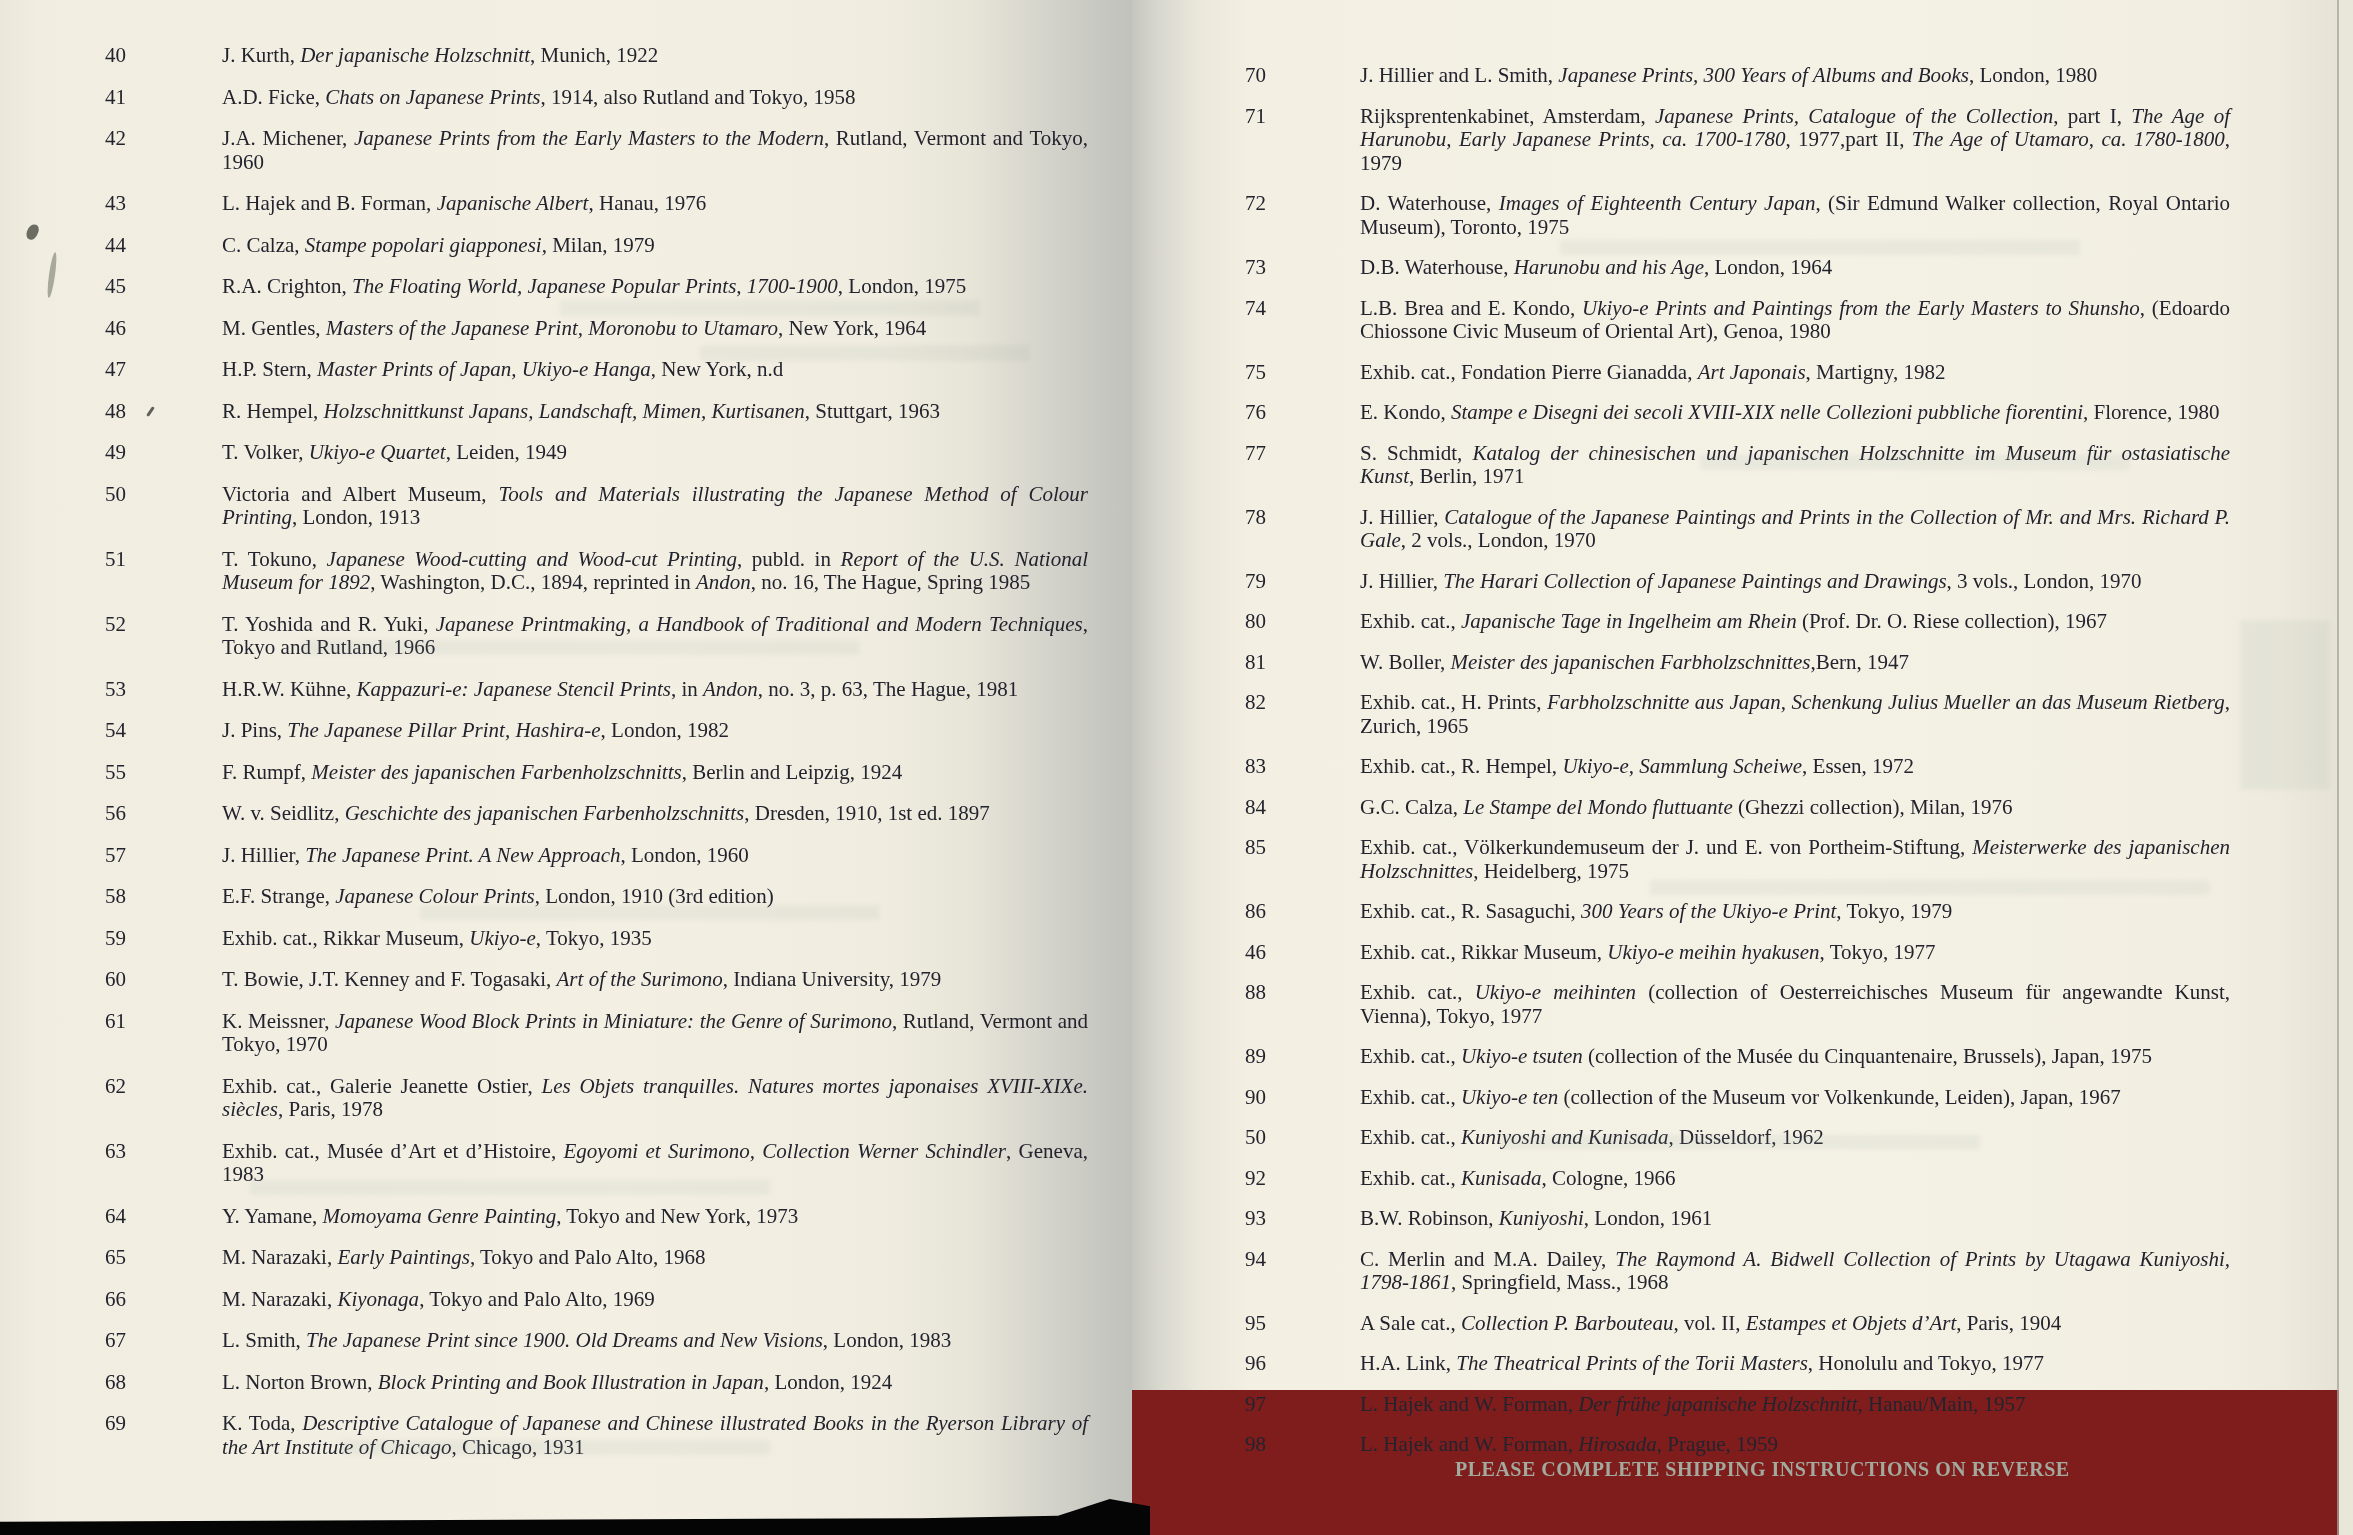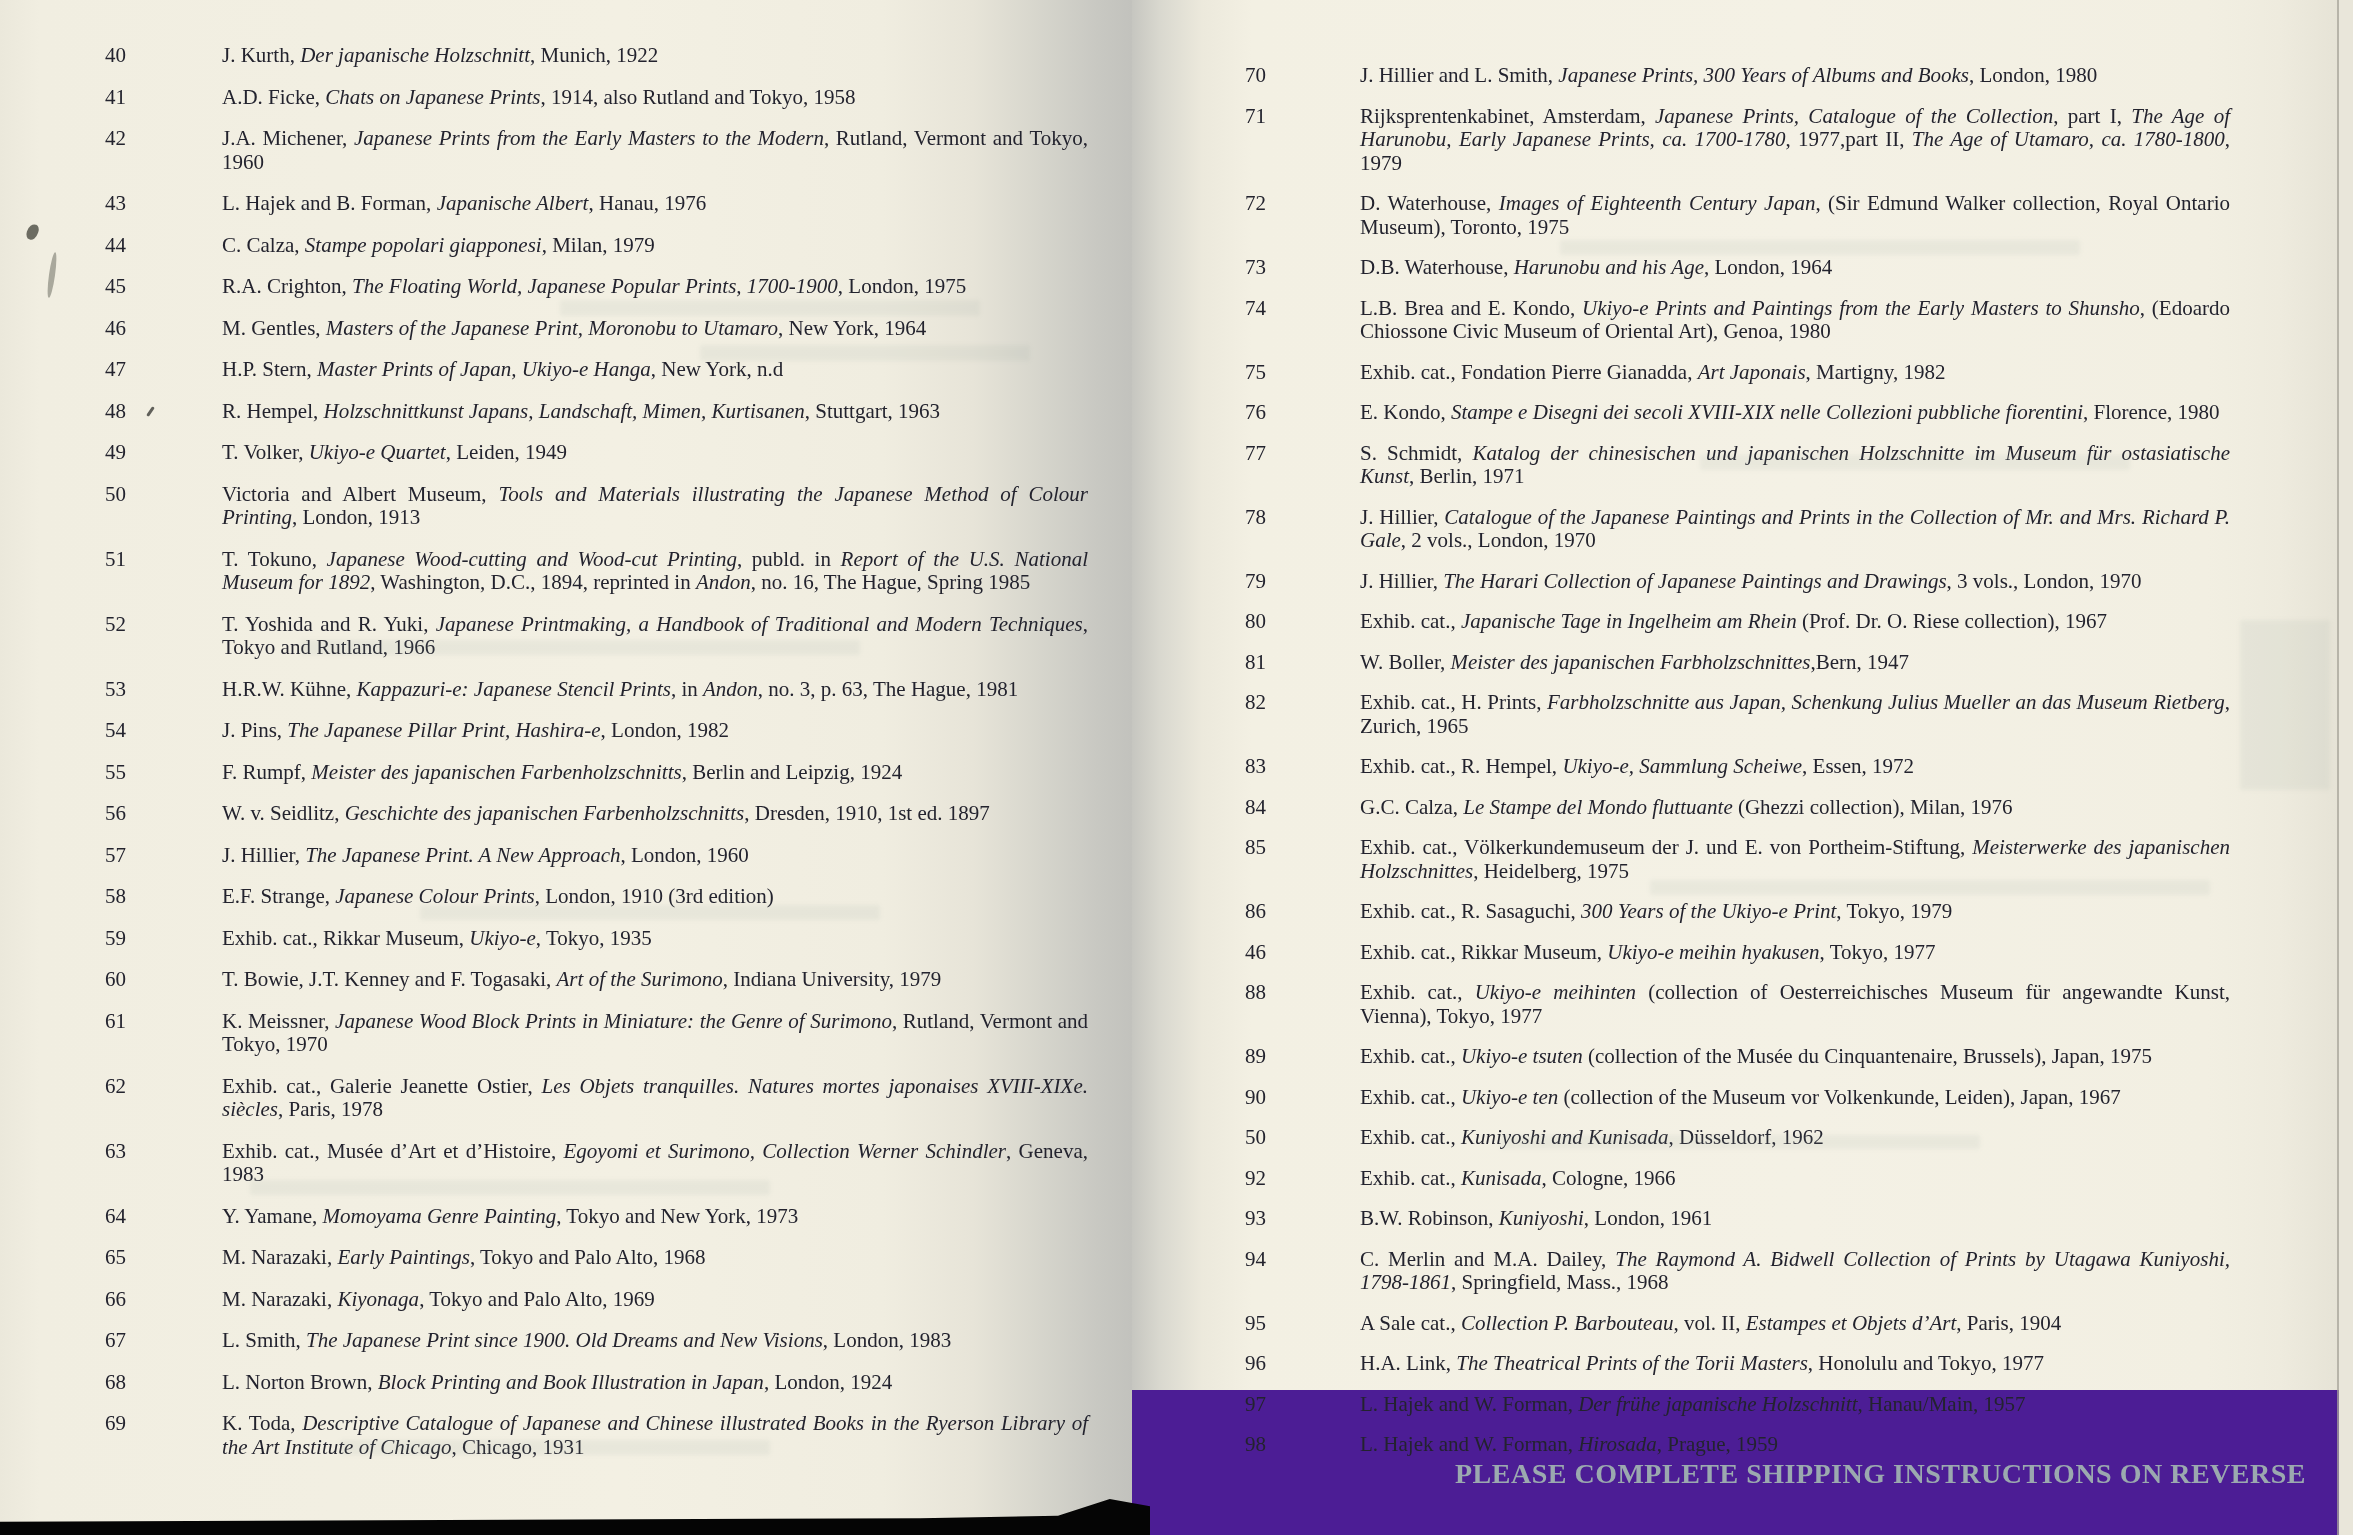--- a/index.html
+++ b/index.html
@@ -1,21 +1,21 @@
 <!DOCTYPE html>
 <html><head>
 <meta charset="utf-8">
 <style>
   html,body{margin:0;padding:0;background:#b9b6ab;}
   .scan{
     position:relative;
     width:2353px;height:1535px;
     overflow:hidden;
     font-family:"Liberation Serif","DejaVu Serif",serif;
-    background:#4c1d95;
+    background:#7f1d1d;
   }
   
   .page-left{
     position:absolute;left:0;top:0;width:1132px;height:1535px;
     background:linear-gradient(to right,
       #ebe8db 0px,#f1eee1 40px,#f3f0e3 55%,#f0ede0 78%,
       #e7e4d8 86%,#d6d5cc 92%,#c8c8c2 97%,#c2c2bd 100%);
   }
   .page-right{
     position:absolute;left:1132px;top:0;width:1221px;height:1390px;
@@ -43,21 +43,21 @@
   .entries-right{left:113px;top:64px;width:985px;}
   .entry{display:flex;margin-bottom:18px;}
   .entries-right .entry{margin-bottom:17px;}
   .entry .num{flex:0 0 117px;}
   .entries-right .entry .num{flex:0 0 115px;}
   .entry .text{flex:1;text-align:justify;}
   .it{font-style:italic;}
   
   .bleed-text{
     position:absolute;left:1455px;top:1458px;width:680px;
-    font-size:28px;font-weight:bold;letter-spacing:.5px;
+    font-size:20px;font-weight:bold;letter-spacing:.5px;
     color:#a9c2b4;opacity:.85;filter:blur(.6px);
     white-space:nowrap;
   }
   .ghost{
     position:absolute;background:#8fa098;opacity:.10;border-radius:2px;
     filter:blur(2px);
   }
   
   .speck-a{position:absolute;left:27px;top:224px;width:11px;height:16px;
     background:#55554b;border-radius:60% 40% 55% 45%;opacity:.85;transform:rotate(18deg);}

